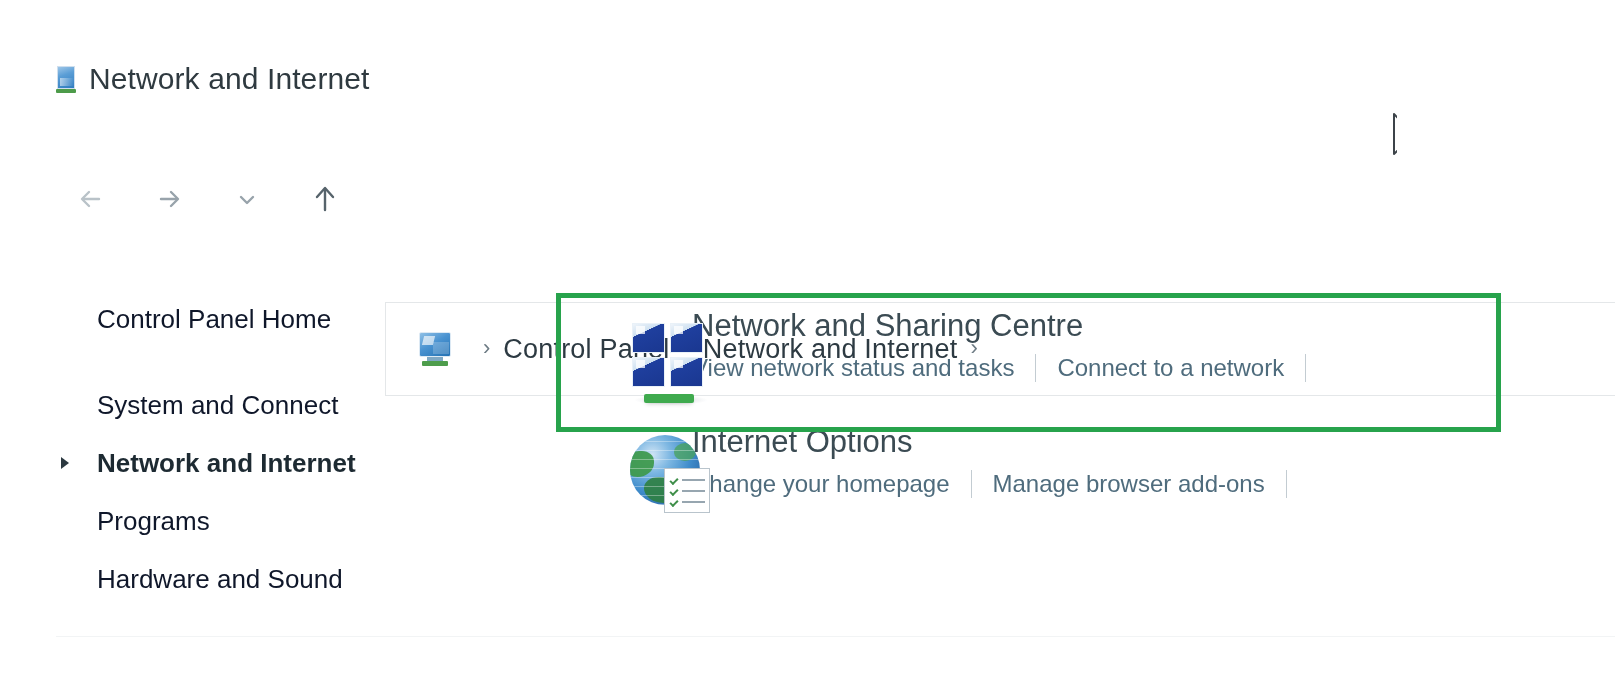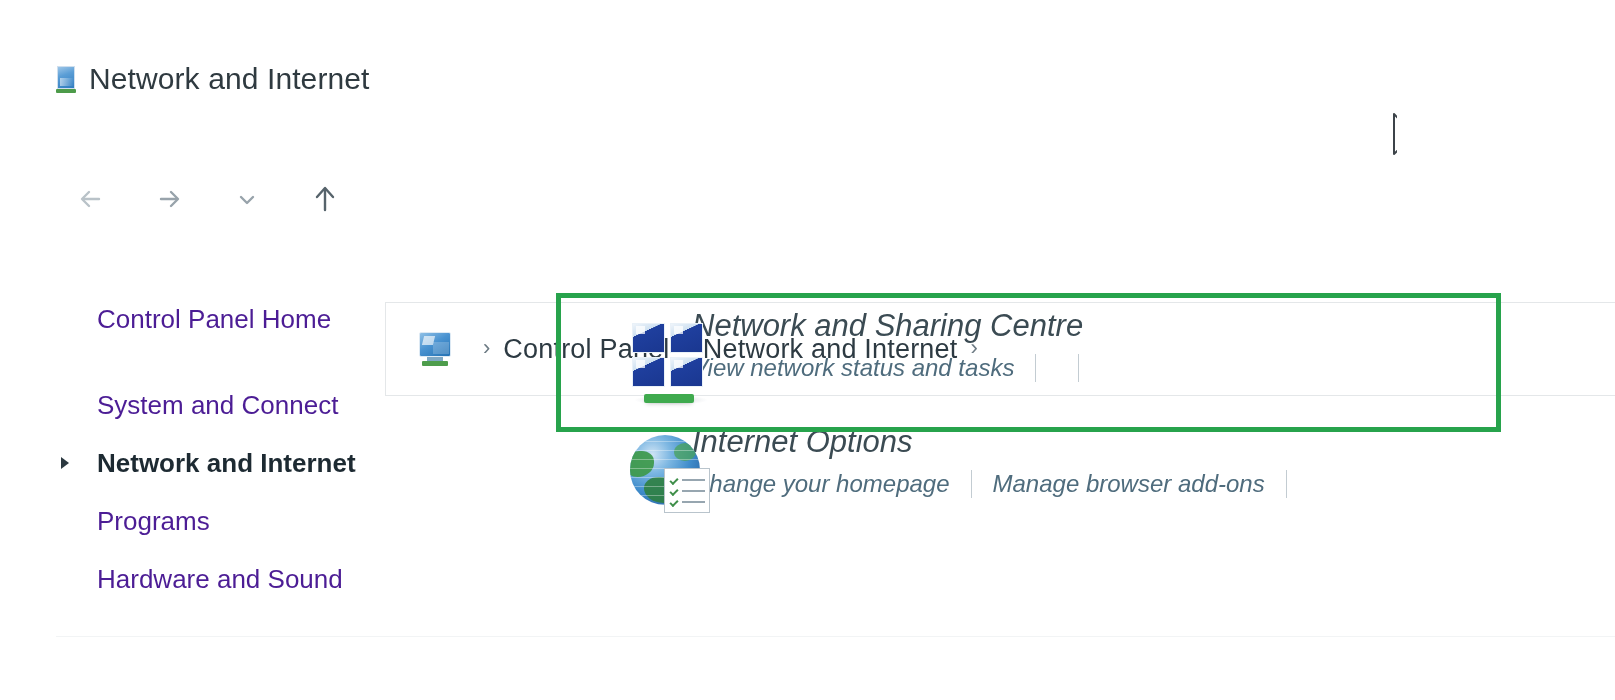--- a/index.html
+++ b/index.html
@@ -140,40 +140,40 @@
     position: absolute;
     left: 0; top: 290px;
     width: 540px;
   }
   .side-item {
     position: relative;
     height: 58px;
     display: flex; align-items: center;
     padding-left: 97px;
     font-size: 26px;
-    color: #4c1d95;
+    color: #0f172a;
     white-space: nowrap;
   }
   .side-item.spaced { margin-bottom: 28px; }
   .side-item.current {
     font-weight: bold;
     color: #1d2a32;
   }
   .side-marker {
     position: absolute;
     left: 61px; top: 50%;
     transform: translateY(-50%);
     width: 0; height: 0;
     border-left: 8px solid #2b3840;
     border-top: 6px solid transparent;
     border-bottom: 6px solid transparent;
   }
 
   
-  .content { position: absolute; left: 556px; top: 293px; width: 1059px; font-style: italic; }
+  .content { position: absolute; left: 556px; top: 293px; width: 1059px; }
 
   .cat {
     position: relative;
     display: flex;
     align-items: flex-start;
     padding: 14px 0 10px 0;
   }
   .cat-icon {
     width: 100px; flex: 0 0 auto;
     height: 92px;
@@ -395,20 +395,21 @@
           <span class="m m3"></span>
             <span class="m m4"></span>
           <span class="nsc-base"></span>
         </span>
       </div>
       <div class="cat-body">
         <div class="cat-title">Network and Sharing Centre</div>
         <div class="cat-links">
           <span class="lnk">View network status and tasks</span>
           <span class="bar"></span>
+          <span class="lnk">Connect to a network</span>
           <span class="bar"></span>
         </div>
       </div>
     </section>
 
     <section class="cat">
       <div class="cat-icon">
         <span class="inetopt">
           <span class="globe">
             <span class="c1"></span>

